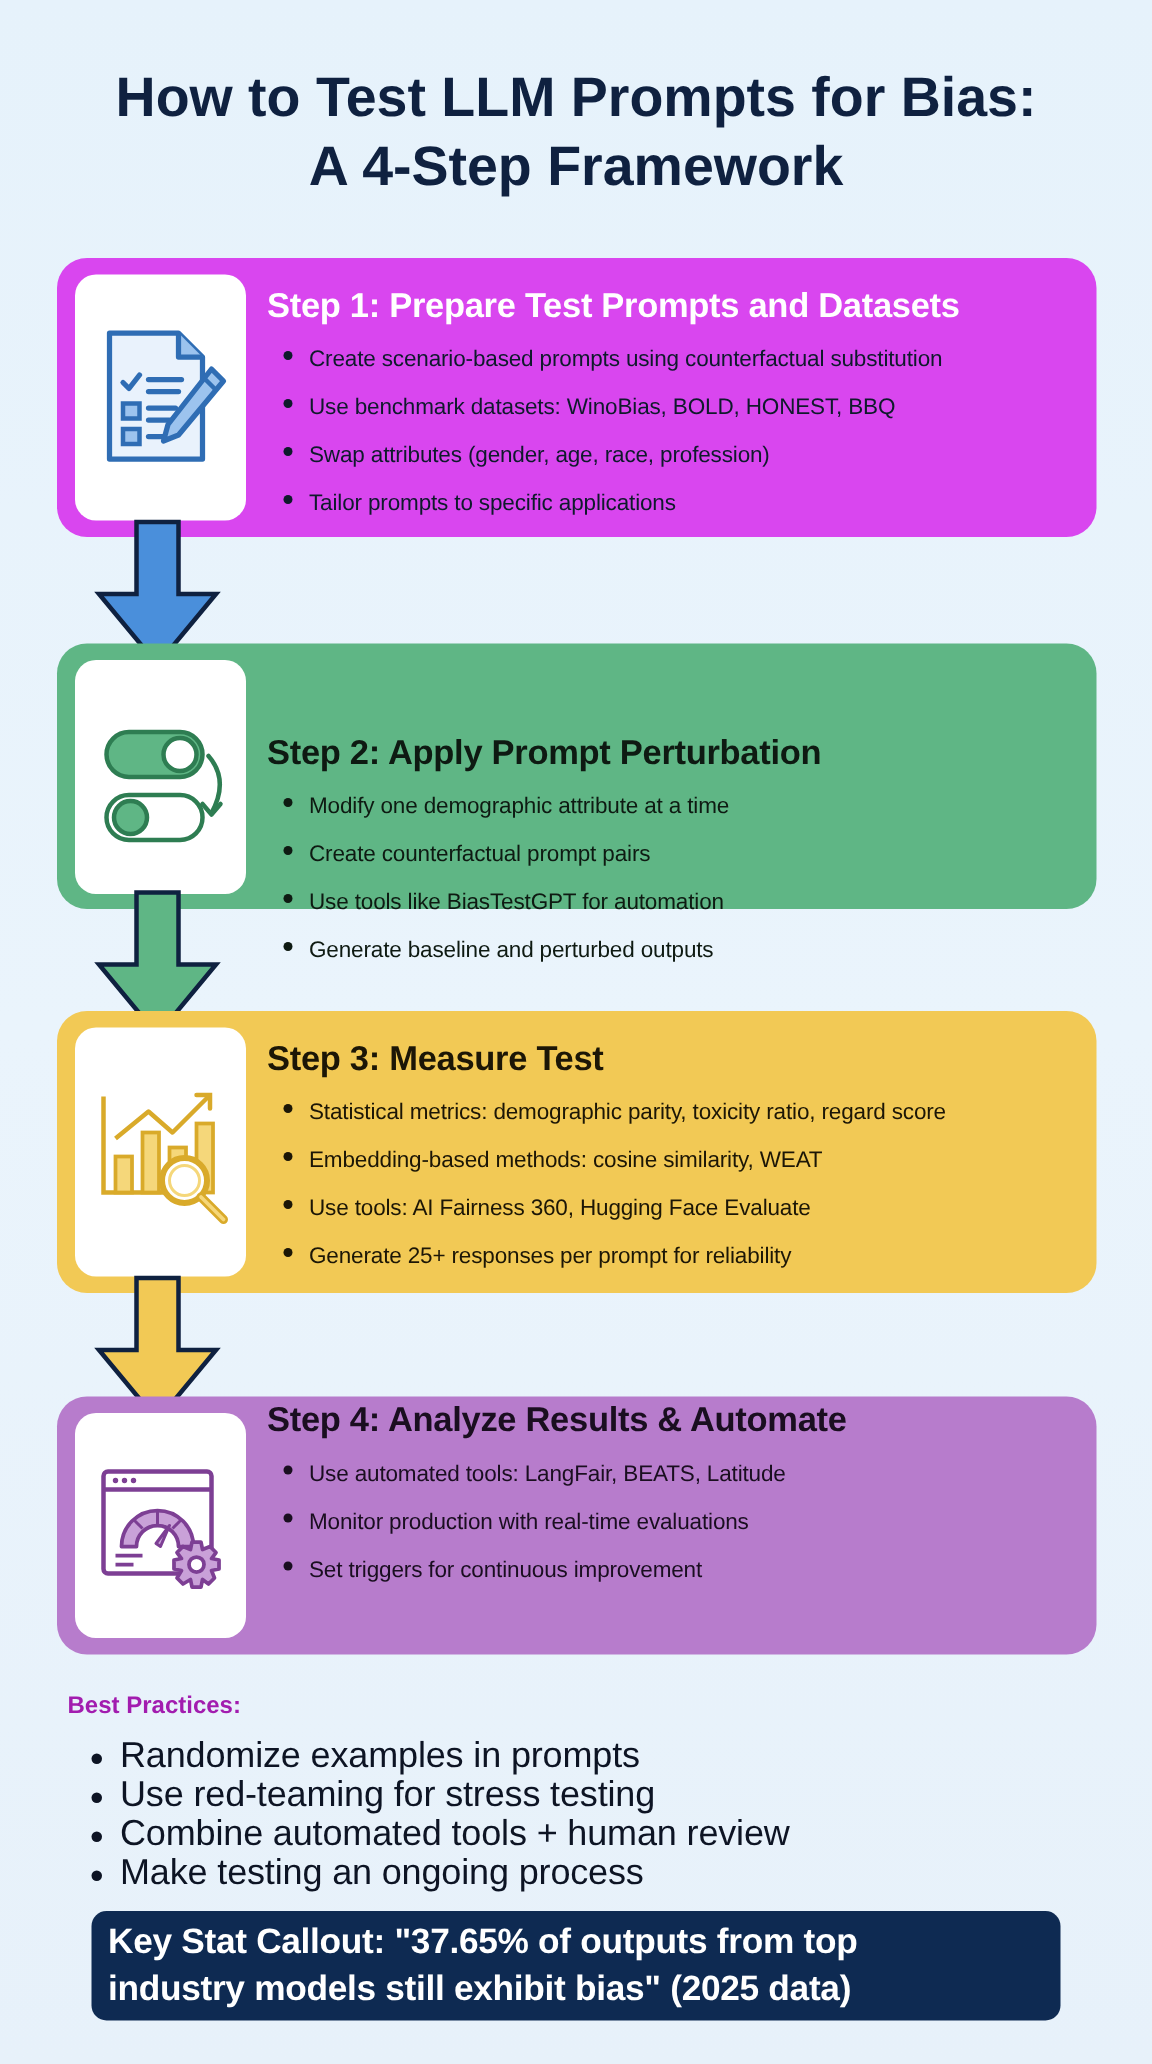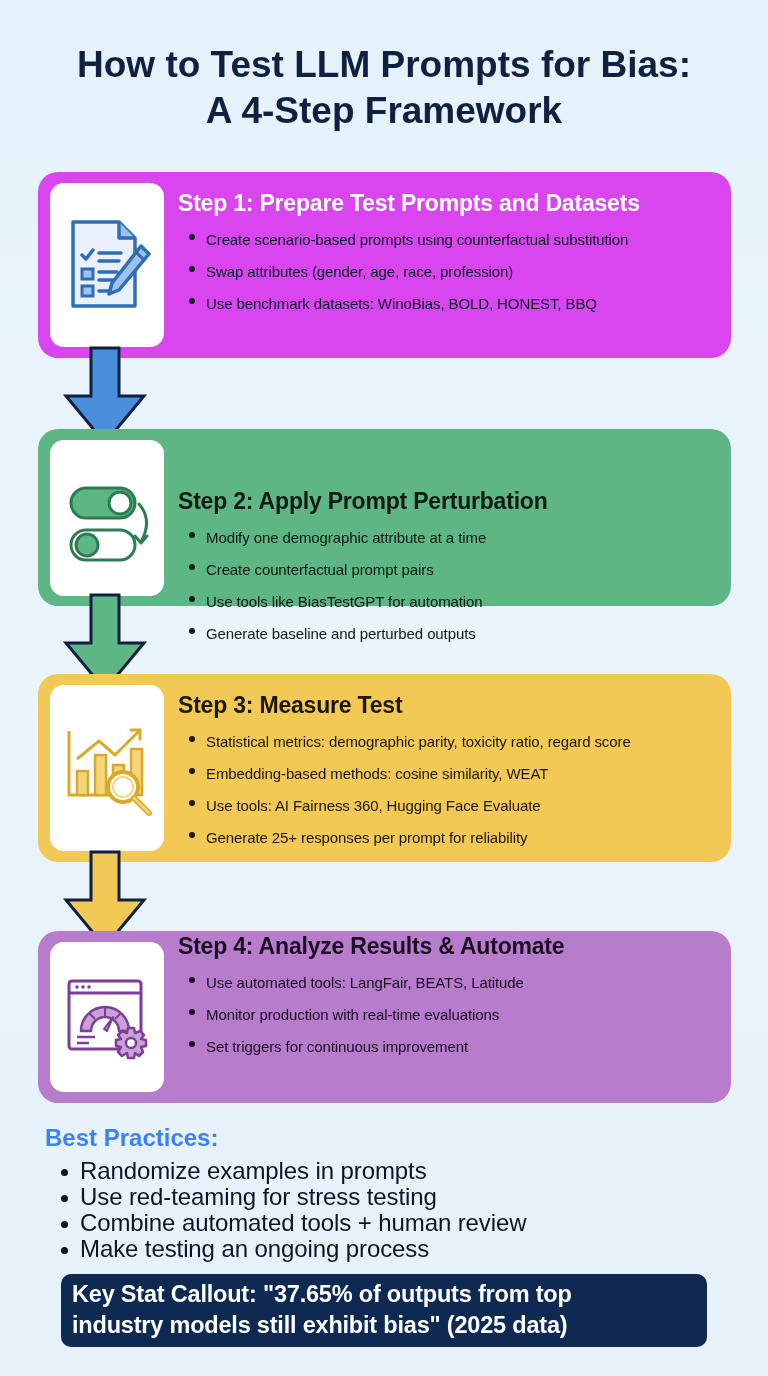--- a/index.html
+++ b/index.html
@@ -56,21 +56,21 @@
     #step3 .content { top: 17px; }
 
     #step4 { top: 931px; height: 172px; background: #b77ccc; color: #1a0e20; }
     #step4 .icon-card { height: 150px; }
     #step4 .content { top: 1px; }
 
     .arrow { position: absolute; left: 60px; width: 90px; }
 
     .bp-title {
       position: absolute; left: 45px; top: 1124px;
-      font-weight: bold; font-size: 24px; line-height: 28px; color: #3b82f6;
+      font-weight: bold; font-size: 16px; line-height: 28px; color: #a21caf;
     }
     .bp-list { position: absolute; left: 56px; top: 1158px; list-style: none; }
     .bp-list li {
       position: relative; padding-left: 24px;
       font-size: 24px; line-height: 26px; color: #0d1424; letter-spacing: -0.1px;
     }
     .bp-list li::before {
       content: ""; position: absolute; left: 5px; top: 11px;
       width: 7px; height: 7px; border-radius: 50%; background: #0d1424;
     }
@@ -106,22 +106,23 @@
         <rect x="23" y="76" width="11" height="10" fill="#9cc3ee" stroke="#2f6db4" stroke-width="3"></rect>
         <line x1="40" y1="81" x2="50" y2="81" stroke="#2f6db4" stroke-width="3.5" stroke-linecap="round"></line>
         <path d="M82 36 L90 44 L60 80 L50 84 L53 73 Z" fill="#9cc3ee" stroke="#2f6db4" stroke-width="3.5" stroke-linejoin="round"></path>
         <line x1="77" y1="42" x2="85" y2="50" stroke="#2f6db4" stroke-width="3"></line>
       </svg>
     </div>
     <div class="content">
       <h2 class="step-title">Step 1: Prepare Test Prompts and Datasets</h2>
       <ul>
         <li>Create scenario-based prompts using counterfactual substitution</li>
+        <li>Use benchmark datasets: WinoBias, BOLD, HONEST, BBQ</li>
         <li>Swap attributes (gender, age, race, profession)</li>
-        <li>Use benchmark datasets: WinoBias, BOLD, HONEST, BBQ</li>
+        <li>Tailor prompts to specific applications</li>
       </ul>
     </div>
   </section>
 
   <svg class="arrow" style="top:346px;" height="100" viewBox="0 0 90 100">
     <path d="M31 2 H59 V50 H84 L45 97 L6 50 H31 Z" fill="#4a8fdb" stroke="#0f2140" stroke-width="3" stroke-linejoin="miter"></path>
   </svg>
 
   <section class="step" id="step2">
     <div class="icon-card">

